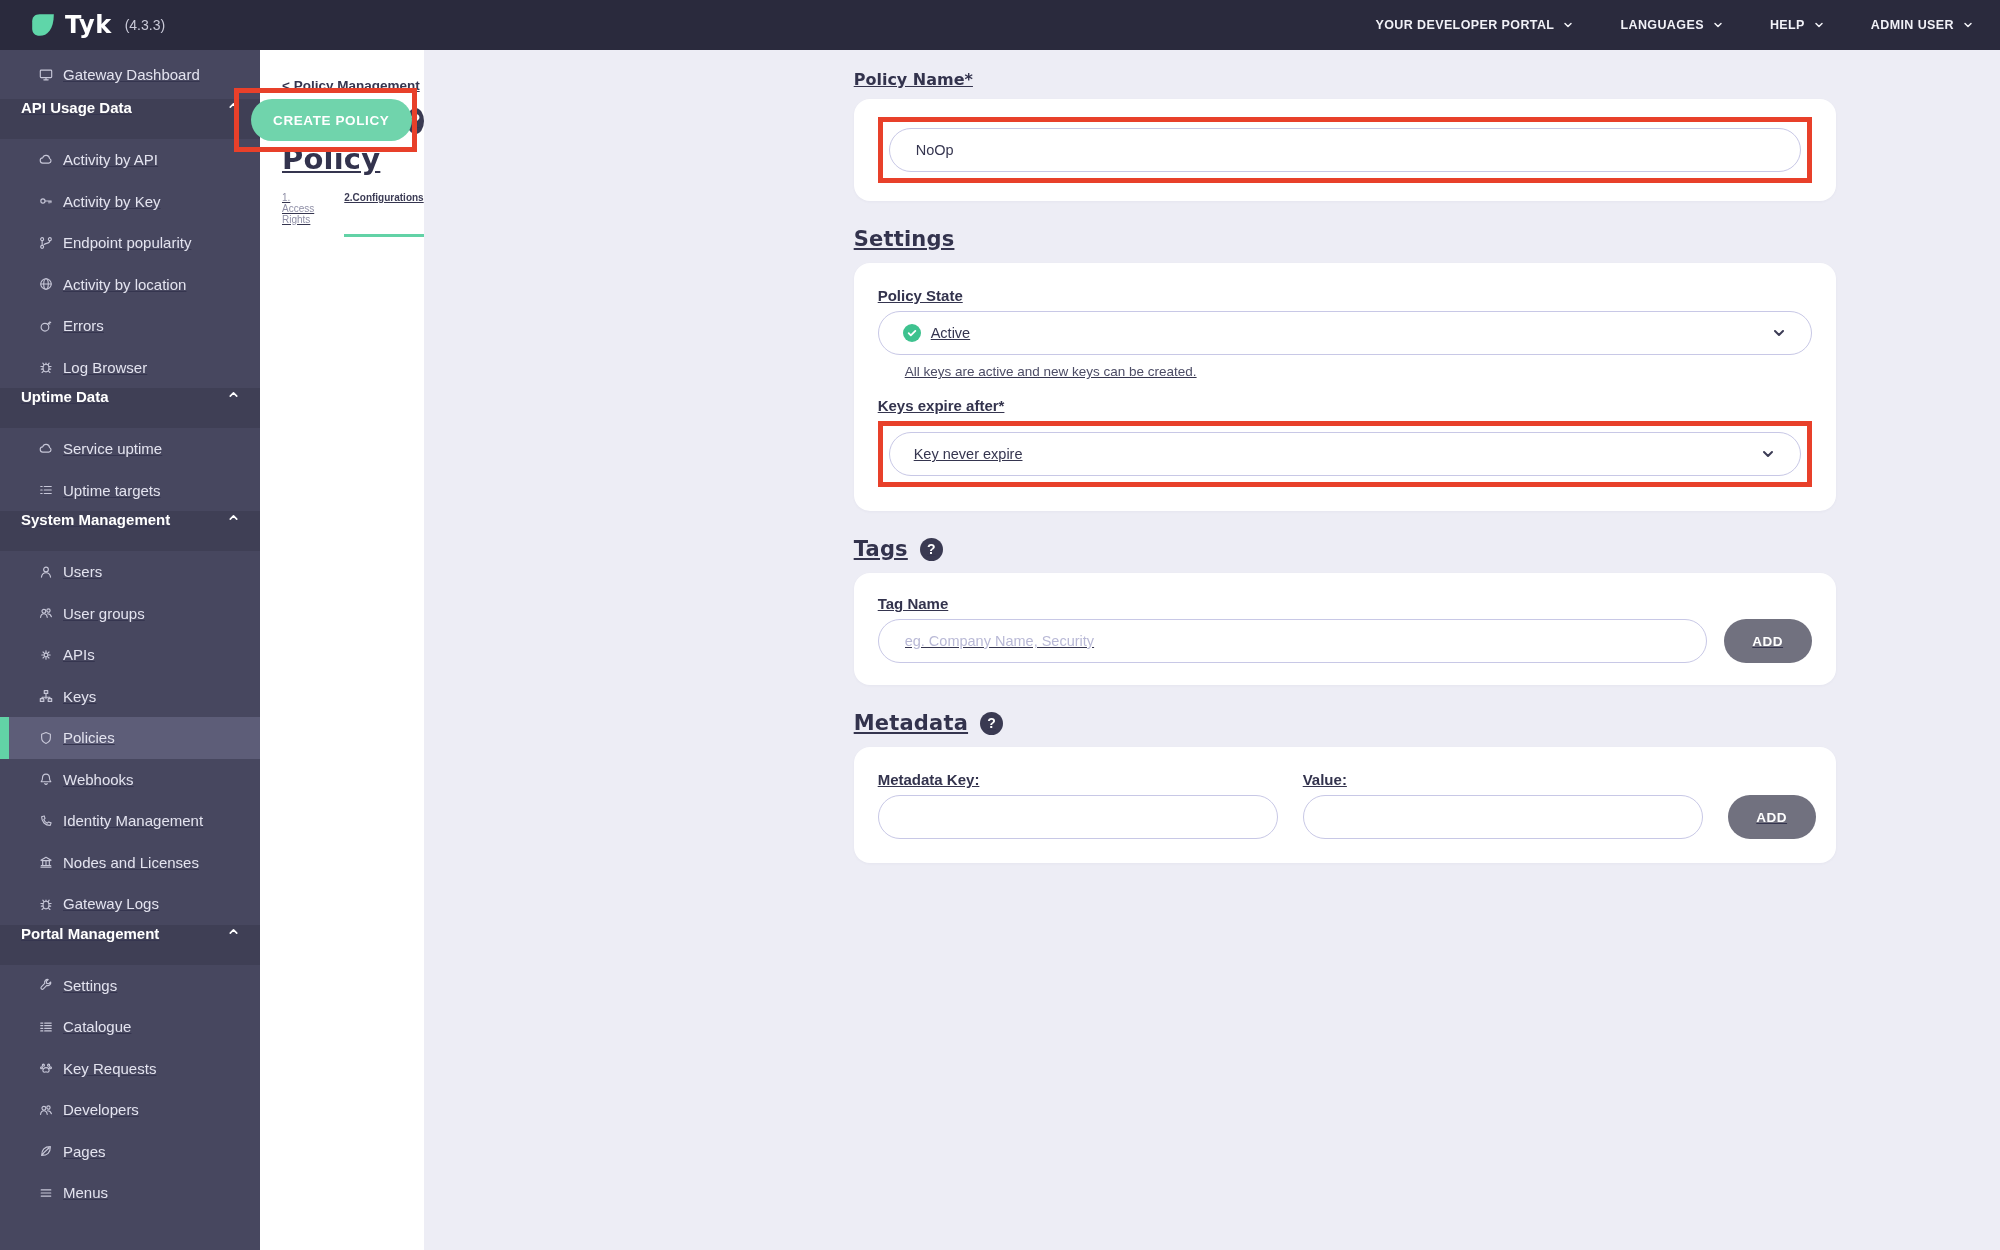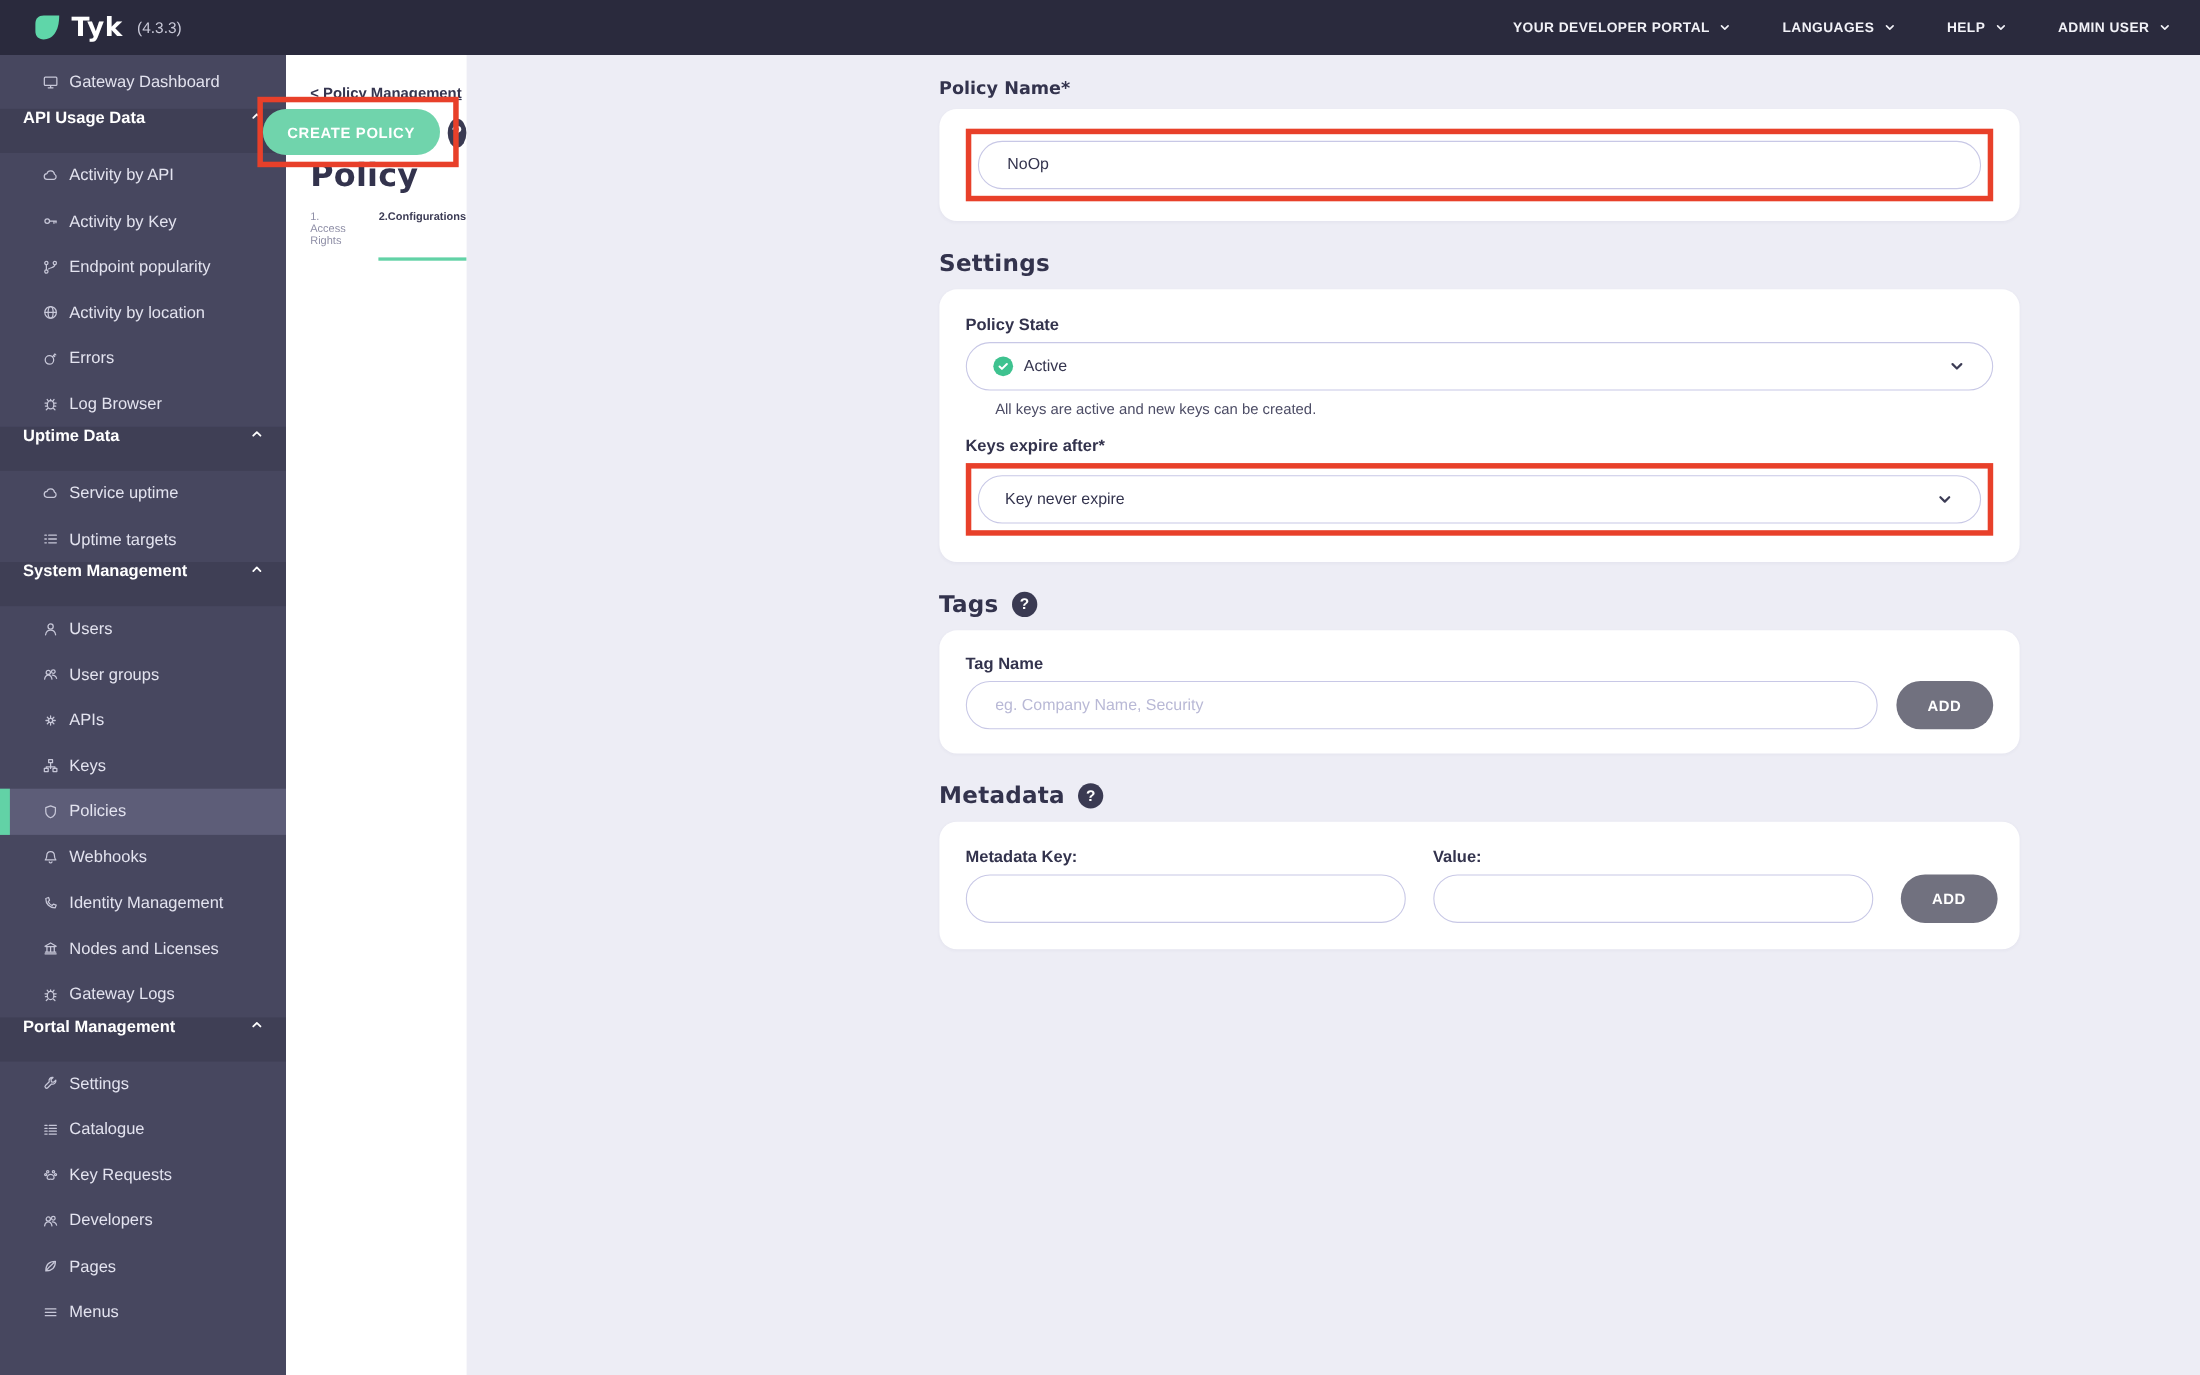--- a/index.html
+++ b/index.html
@@ -12,21 +12,21 @@
   .topbar { height:50px; background:#2a2a3d; display:flex; align-items:center; justify-content:space-between; flex:0 0 50px; padding:0 26px 0 30px; }
   .brand { display:flex; align-items:center; gap:9px; }
   .logo-leaf { width:26px; height:26px; display:block; }
   .brand-name { color:#ffffff; font-size:24px; font-weight:700; letter-spacing:0.5px; font-family:"DejaVu Sans", sans-serif; }
   .brand-version { color:#c9c9d8; font-size:14px; margin-left:4px; }
   .topmenus { display:flex; align-items:center; gap:46px; }
   .top-menu { background:none; border:none; color:#f1f1f7; font-family:"Liberation Sans", sans-serif; font-size:12.5px; font-weight:700; letter-spacing:0.4px; display:flex; align-items:center; gap:8px; cursor:pointer; }
   .top-menu svg { width:12px; height:12px; fill:none; stroke:#f1f1f7; stroke-width:2; stroke-linecap:round; stroke-linejoin:round; }
 
   
-  .body { flex:1; display:flex; min-height:0; }
+  .body { flex:1; display:flex; min-height:0;text-decoration:underline; }
 
   
   .sidebar { width:260px; flex:0 0 260px; background:#47475f; overflow:hidden; color:#e3e3ef; }
   .side-dash { height:49px; display:flex; align-items:center; gap:10px; padding-left:38px; font-size:15px; cursor:pointer; }
   .side-header { height:40px; background:#3f3f55; display:flex; align-items:flex-start; justify-content:space-between; padding:0 20px 0 21px; color:#ffffff; font-size:15px; font-weight:600; cursor:pointer; }
   .side-header svg { width:13px; height:13px; fill:none; stroke:#ffffff; stroke-width:2; stroke-linecap:round; stroke-linejoin:round; }
   .side-item { height:41.5px; display:flex; align-items:center; gap:10px; padding-left:38px; font-size:15px; cursor:pointer; position:relative; }
   .side-item.active { background:#5d5d78; }
   .side-item.active::before { content:""; position:absolute; left:0; top:0; bottom:0; width:9px; background:#62d2a6; }
   .side-item.active { padding-left:38px; }
@@ -38,21 +38,21 @@
   .main-header { background:#ffffff; padding:26px 0 0 22px; position:relative; flex:0 0 136px; }
   .breadcrumb { font-size:13.5px; font-weight:700; color:#35354f; text-decoration:underline; cursor:pointer; display:inline-block; }
   .title-row { display:flex; align-items:flex-start; gap:13px; margin-top:14px; }
   .page-title { font-size:29px; font-weight:600; color:#33334d; font-family:"DejaVu Sans", sans-serif; letter-spacing:0.2px; }
   .help-badge { width:26px; height:26px; border-radius:50%; background:#3a3a52; color:#ffffff; font-size:16px; font-weight:700; display:inline-flex; align-items:center; justify-content:center; cursor:pointer; }
   .help-badge.small { width:23px; height:23px; font-size:14px; }
   .tabs { display:flex; gap:30px; margin-top:16px; }
   .tab { font-size:10px; color:#8e8ea6; padding-bottom:9px; cursor:pointer; border-bottom:3px solid transparent; }
   .tab.active { color:#3c3c55; font-weight:600; border-bottom-color:#62d2a6; }
 
-  .create-annotation { position:absolute; top:38px; right:7px; width:183px; height:64px; border:5px solid #e8402a; display:flex; align-items:center; justify-content:flex-start; }
+  .create-annotation { position:absolute; top:38px; right:7px; width:183px; height:64px; border:5px solid #e8402a; display:flex; align-items:center; justify-content:flex-end; }
   .btn-create { background:#70d4ac; border:none; border-radius:22px; color:#ffffff; font-family:"Liberation Sans", sans-serif; font-size:13.5px; font-weight:700; letter-spacing:0.6px; width:161px; height:42px; cursor:pointer; }
 
   
   .content { flex:1; background:#ededf5; padding:20px 0 0 430px; overflow:hidden; }
   .field-label { font-size:16px; font-weight:600; color:#33334d; font-family:"DejaVu Sans", sans-serif; margin-bottom:10px; }
   .card { width:982px; background:#ffffff; border-radius:16px; padding:18px 24px; box-shadow:0 1px 3px rgba(60,60,90,0.04); }
 
   .red-wrap { border:5px solid #e8402a; padding:6px; }
   .pill-input { width:100%; height:44px; border:1px solid #c8c8e6; border-radius:22px; padding:0 26px; font-family:"Liberation Sans", sans-serif; font-size:14.5px; color:#35354f; outline:none; background:#ffffff; }
   .pill-input::placeholder { color:#b9b9d6; }

